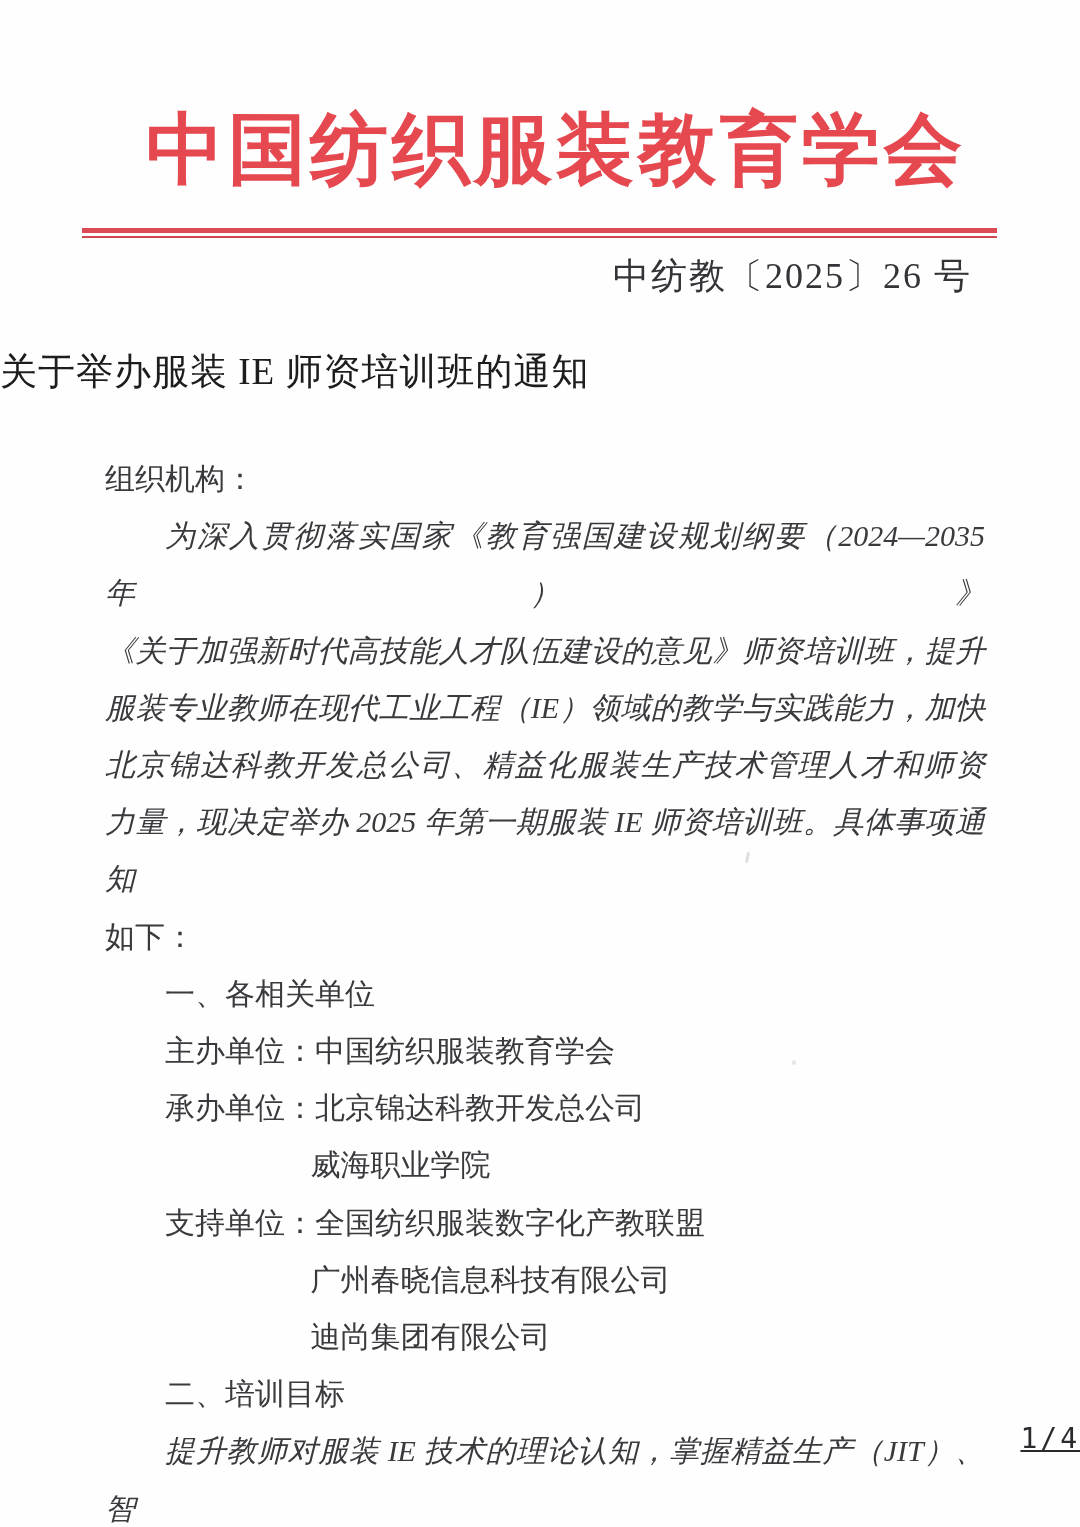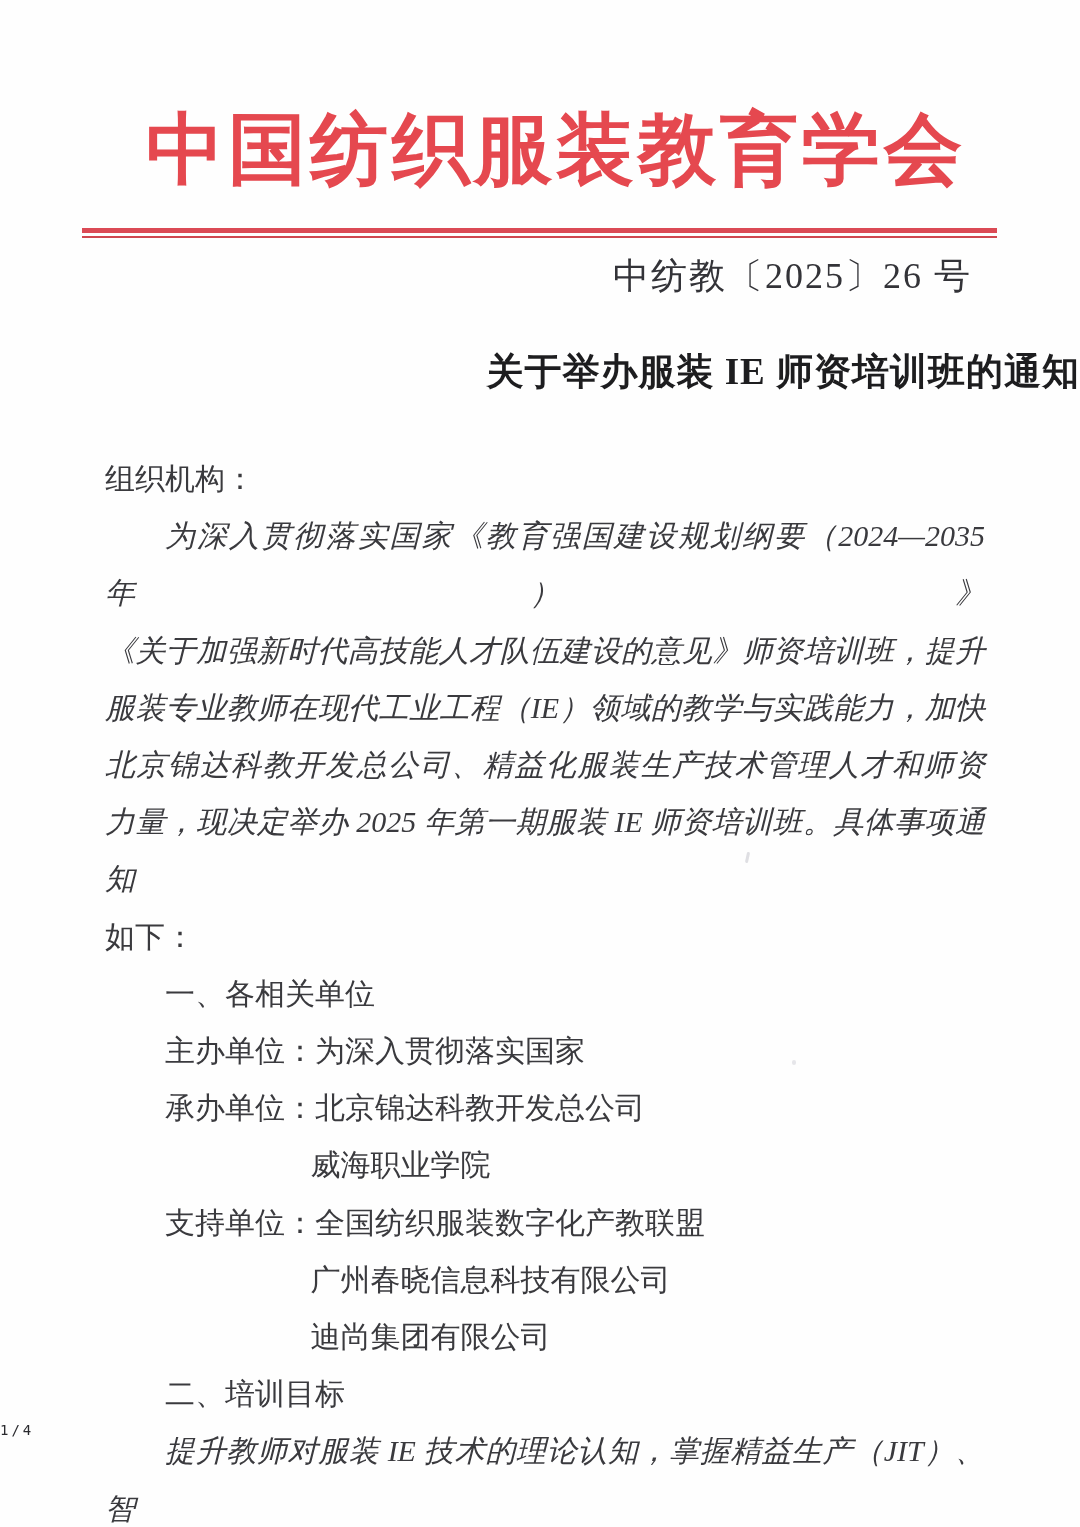--- a/index.html
+++ b/index.html
@@ -29,46 +29,47 @@
   .rule-thick{height:5px;background:var(--rule-thick,#db4a55);}
   .rule-gap{height:3px;background:transparent;}
   .rule-thin{height:2px;background:var(--rule-thin,#cf4750);}
   .docnum{
     position:absolute;top:252px;right:108px;
     font-size:36px;letter-spacing:2px;
     color:#333338;white-space:nowrap;
   }
   .title{
     position:absolute;top:347px;left:0;width:100%;
-    text-align:right;white-space:nowrap;
-    font-size:37px;font-weight:700;letter-spacing:1px;
+    text-align:left;white-space:nowrap;
+    font-size:37px;font-weight:400;letter-spacing:1px;
     color:var(--title-text,#1d1d1f);
   }
   .body{
     position:absolute;top:450px;left:105px;width:880px;
     font-size:30px;color:var(--body-text,#3a3a3e);
   }
   .bline{
     line-height:57.2px;
     white-space:nowrap;
   }
   .bline.just{
     white-space:normal;
     text-align:justify;
     text-align-last:justify;
     font-style:italic;
   }
   .bline.indent{text-indent:2em;}
   .bline.indent-deep{text-indent:6.85em;}
   .footer{
     position:absolute;top:1422px;left:0;width:100%;
-    text-align:left;
+    text-align:right;
     font-family:"DejaVu Sans Mono","Liberation Mono",monospace;
-    font-size:14px;letter-spacing:3px;
+    font-size:28px;letter-spacing:3px;
     color:#2a2a2e;
+    text-decoration:underline;
   }
   .speck{position:absolute;background:#c4c4cc;opacity:.55;border-radius:2px;}
   .s1{left:746px;top:852px;width:3px;height:11px;transform:rotate(12deg);}
   .s2{left:792px;top:1060px;width:4px;height:5px;opacity:.4;}
 </style>
 </head>
 <body>
 
 <div class="page">
 
@@ -86,21 +87,21 @@
 
   <div class="body">
     <div class="bline">组织机构：</div>
     <div class="bline indent just">为深入贯彻落实国家《教育强国建设规划纲要（2024—2035 年）》</div>
     <div class="bline just">《关于加强新时代高技能人才队伍建设的意见》师资培训班，提升</div>
     <div class="bline just">服装专业教师在现代工业工程（IE）领域的教学与实践能力，加快</div>
     <div class="bline just">北京锦达科教开发总公司、精益化服装生产技术管理人才和师资</div>
     <div class="bline just">力量，现决定举办 2025 年第一期服装 IE 师资培训班。具体事项通知</div>
     <div class="bline">如下：</div>
     <div class="bline indent">一、各相关单位</div>
-    <div class="bline indent">主办单位：为深入贯彻落实国家</div>
+    <div class="bline indent">主办单位：中国纺织服装教育学会</div>
     <div class="bline indent">承办单位：北京锦达科教开发总公司</div>
     <div class="bline indent-deep">威海职业学院</div>
     <div class="bline indent">支持单位：全国纺织服装数字化产教联盟</div>
     <div class="bline indent-deep">广州春晓信息科技有限公司</div>
     <div class="bline indent-deep">迪尚集团有限公司</div>
     <div class="bline indent">二、培训目标</div>
     <div class="bline indent just">提升教师对服装 IE 技术的理论认知，掌握精益生产（JIT）、智</div>
 
   </div>
 

